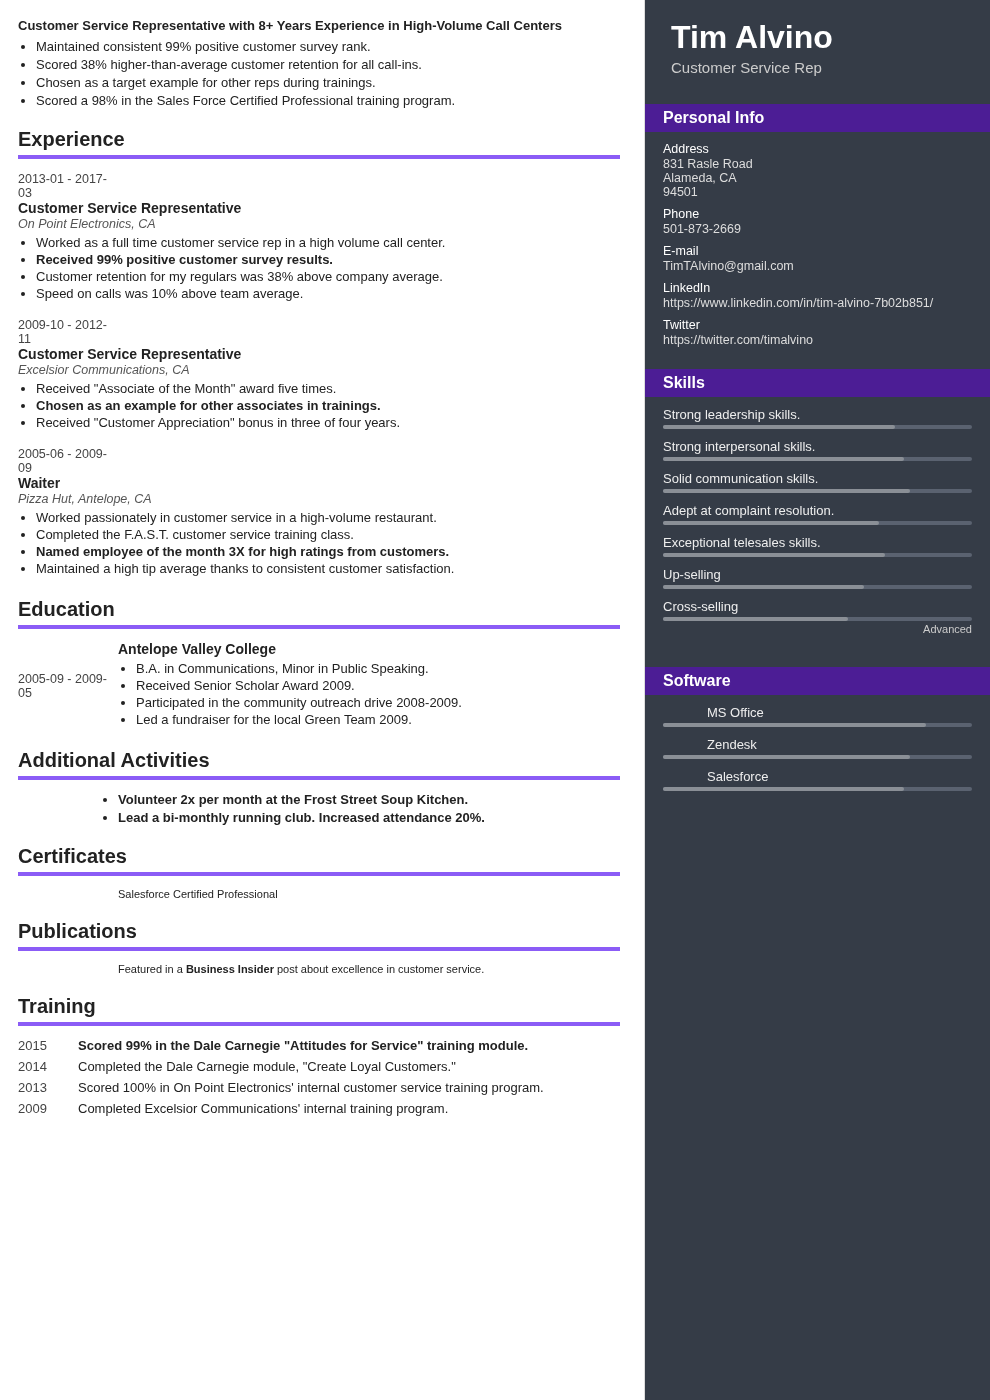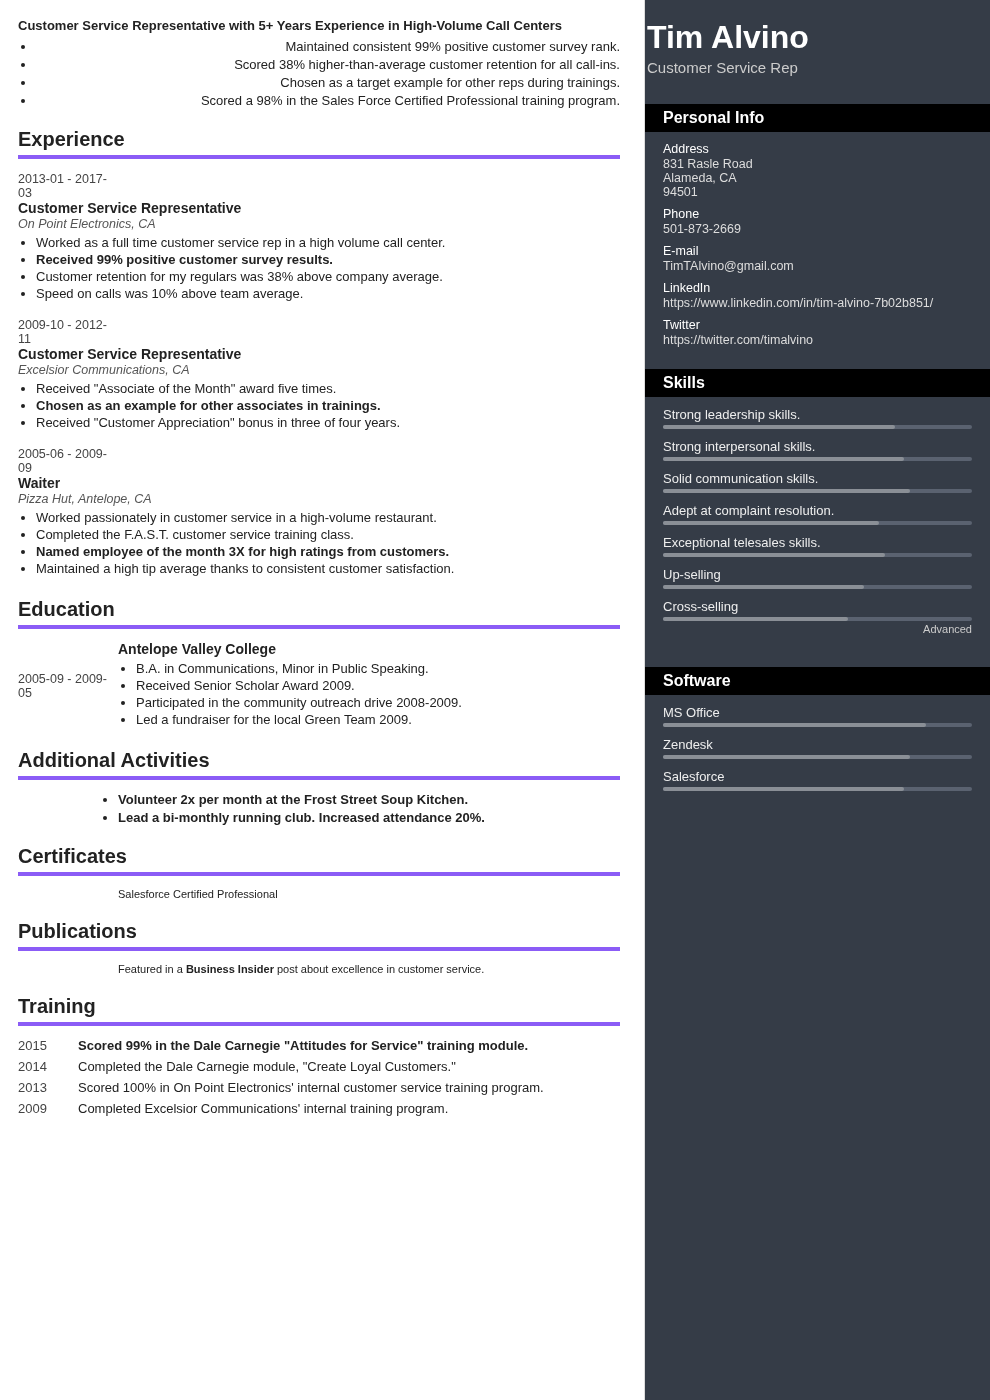--- a/index.html
+++ b/index.html
@@ -24,21 +24,20 @@
       margin-bottom: 6px;
     }
     .summary-bullets {
       list-style: disc;
       padding-left: 18px;
       margin-bottom: 18px;
     }
     .summary-bullets li {
       margin-bottom: 3px;
       font-size: 13px;
-      text-align: right;
     }
     .section-title {
       font-size: 20px;
       font-weight: bold;
       color: #222;
       border-bottom: 4px solid #8b5cf6;
       padding-bottom: 4px;
       margin-bottom: 12px;
     }
     .section {
@@ -136,21 +135,21 @@
     }
 
     
     .right-col {
       width: 345px;
       background: #353c47;
       color: #fff;
     }
     .right-header {
       background: #353c47;
-      padding: 20px 18px 16px 2px;
+      padding: 20px 18px 16px 26px;
       border-bottom: none;
     }
     .right-name {
       font-size: 32px;
       font-weight: bold;
       color: #fff;
       line-height: 1.1;
       margin-bottom: 4px;
     }
     .right-title {
@@ -158,21 +157,21 @@
       color: #ccc;
       margin-bottom: 0;
     }
     .right-section {
       padding: 12px 18px 10px 18px;
     }
     .right-section-title {
       font-size: 16px;
       font-weight: bold;
       color: #fff;
-      background: #000000;
+      background: #4c1d95;
       margin: 0 -18px 10px -18px;
       padding: 5px 18px;
     }
     .info-label {
       font-weight: normal;
       font-size: 12.5px;
       color: #fff;
       margin-top: 8px;
       margin-bottom: 1px;
     }
@@ -210,29 +209,30 @@
       font-size: 11px;
       color: #ccc;
     }
     .software-item {
       margin-bottom: 10px;
     }
     .software-name {
       font-size: 13px;
       color: #eee;
       margin-bottom: 3px;
+      margin-left: 44px;
     }
   </style>
 </head>
 <body>
 
 <div class="left-col">
 
   <div class="section">
-    <p class="summary-title">Customer Service Representative with 5+ Years Experience in High-Volume Call Centers</p>
+    <p class="summary-title">Customer Service Representative with 8+ Years Experience in High-Volume Call Centers</p>
     <ul class="summary-bullets">
 
     <li>Maintained consistent 99% positive customer survey rank.</li>
         <li>Scored 38% higher-than-average customer retention for all call-ins.</li>
         <li>Chosen as a target example for other reps during trainings.</li>
         <li>Scored a 98% in the Sales Force Certified Professional training program.</li>
       </ul>
   </div>
 
   <div class="section">

